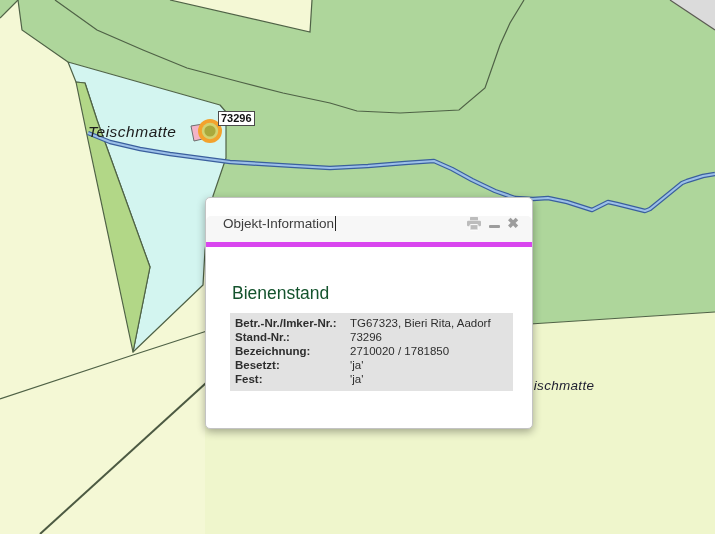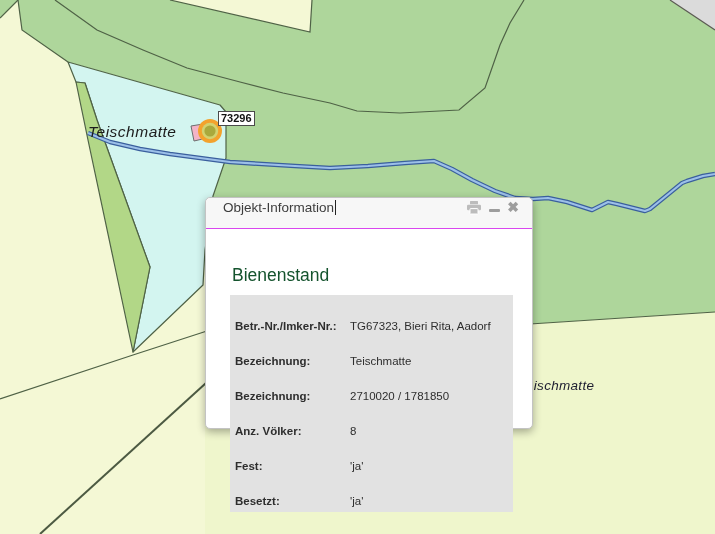--- a/index.html
+++ b/index.html
@@ -23,43 +23,44 @@
 
   
   #dialog{
     position:absolute;left:205px;top:197px;width:328px;height:232px;
     box-sizing:border-box;background:#ffffff;
     border:1px solid #c3c3c3;border-radius:5px;
     box-shadow:0 3px 9px rgba(0,0,0,.32);
   }
   #dialog-titlebar{
     height:31px;box-sizing:border-box;
-    background:#f7f7f7;border-bottom:1px solid #d946ef;
+    background:#f7f7f7;border-bottom:5px solid #d946ef;
     border-radius:5px 5px 0 0;
     display:flex;align-items:center;
     padding:0 13px 12px 17px;
     cursor:move;
+    margin-top:18px;
   }
   #dialog-title{font-size:13.5px;color:#3d3d3d;}
   #title-caret{display:inline-block;width:1px;height:15px;background:#222;margin-left:1px;}
   #titlebar-icons{margin-left:auto;display:flex;align-items:center;gap:7px;}
   .tb-icon{display:inline-flex;align-items:center;justify-content:center;cursor:pointer;}
   #minimize-icon span{display:block;width:11px;height:3px;background:#9d9d9d;border-radius:1px;margin-top:7px;}
   #close-icon{font-size:14px;font-weight:bold;color:#9d9d9d;line-height:14px;}
 
   #dialog-heading{
     margin:36px 0 0 26px;
     font-size:17.5px;font-weight:400;color:#14532d;
   }
   #info-table{
     margin:9px 0 0 24px;width:283px;box-sizing:border-box;
     background:#e2e2e2;padding:4px 0 4px 5px;
     font-size:11.5px;color:#2e2e2e;
   }
-  .row{line-height:13.9px;white-space:nowrap;margin-top:21px;}
+  .row{line-height:13.9px;white-space:nowrap;}
   .lbl{display:inline-block;width:115px;font-weight:bold;}
 </style>
 </head>
 <body>
 
 <div id="stage">
 
   <svg id="map-svg" width="715" height="534" viewBox="0 0 715 534" xmlns="http://www.w3.org/2000/svg">
 
     <rect x="0" y="0" width="715" height="534" fill="#f4f8d5"></rect>
@@ -120,22 +121,21 @@
           </span>
         <span class="tb-icon" id="close-icon">✖</span>
       </span>
     </div>
 
     <div id="dialog-body">
       <div id="dialog-heading">Bienenstand</div>
 
       <div id="info-table">
         <div class="row"><span class="lbl">Betr.-Nr./Imker-Nr.:</span><span class="val">TG67323, Bieri Rita, Aadorf</span></div>
-        <div class="row"><span class="lbl">Bezeichnung:</span><span class="val">Teischmatte</span></div>
+        <div class="row"><span class="lbl">Stand-Nr.:</span><span class="val">73296</span></div>
         <div class="row"><span class="lbl">Bezeichnung:</span><span class="val">2710020 / 1781850</span></div>
-        <div class="row"><span class="lbl">Anz. Völker:</span><span class="val">8</span></div>
+        <div class="row"><span class="lbl">Besetzt:</span><span class="val">'ja'</span></div>
         <div class="row"><span class="lbl">Fest:</span><span class="val">'ja'</span></div>
-        <div class="row"><span class="lbl">Besetzt:</span><span class="val">'ja'</span></div>
       </div>
     </div>
   </div>
 
 </div>
 
 </body></html>

